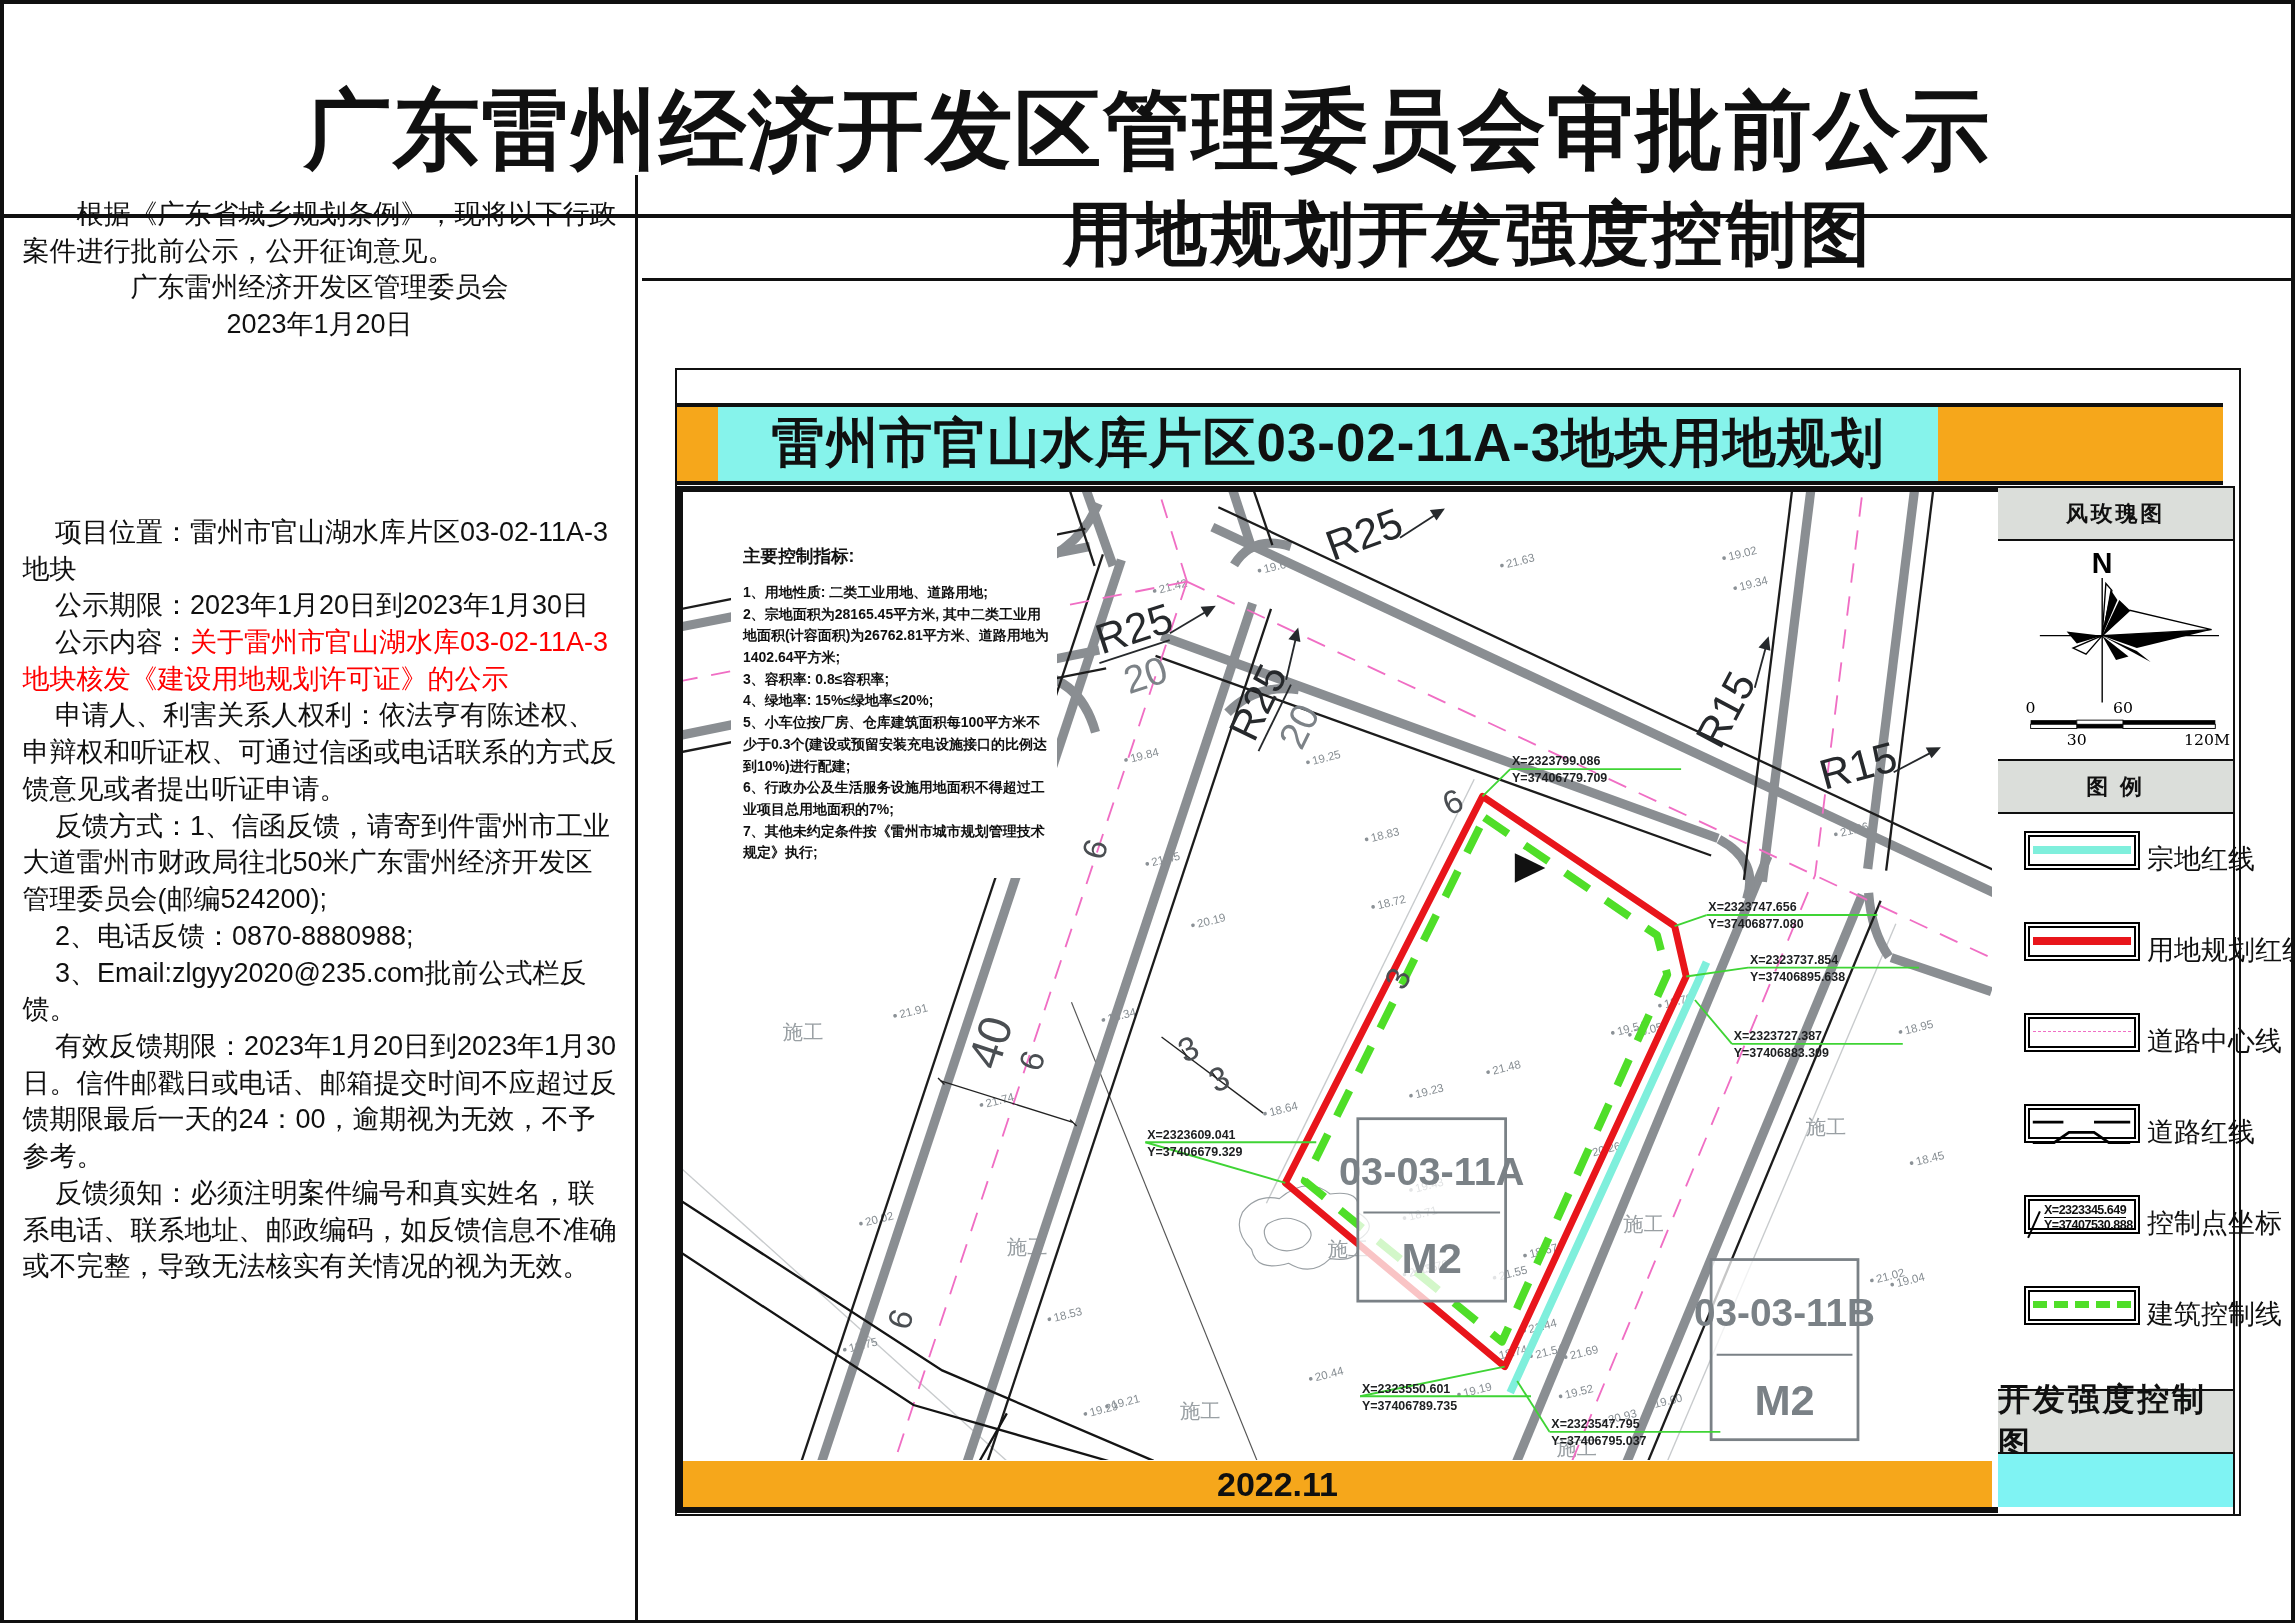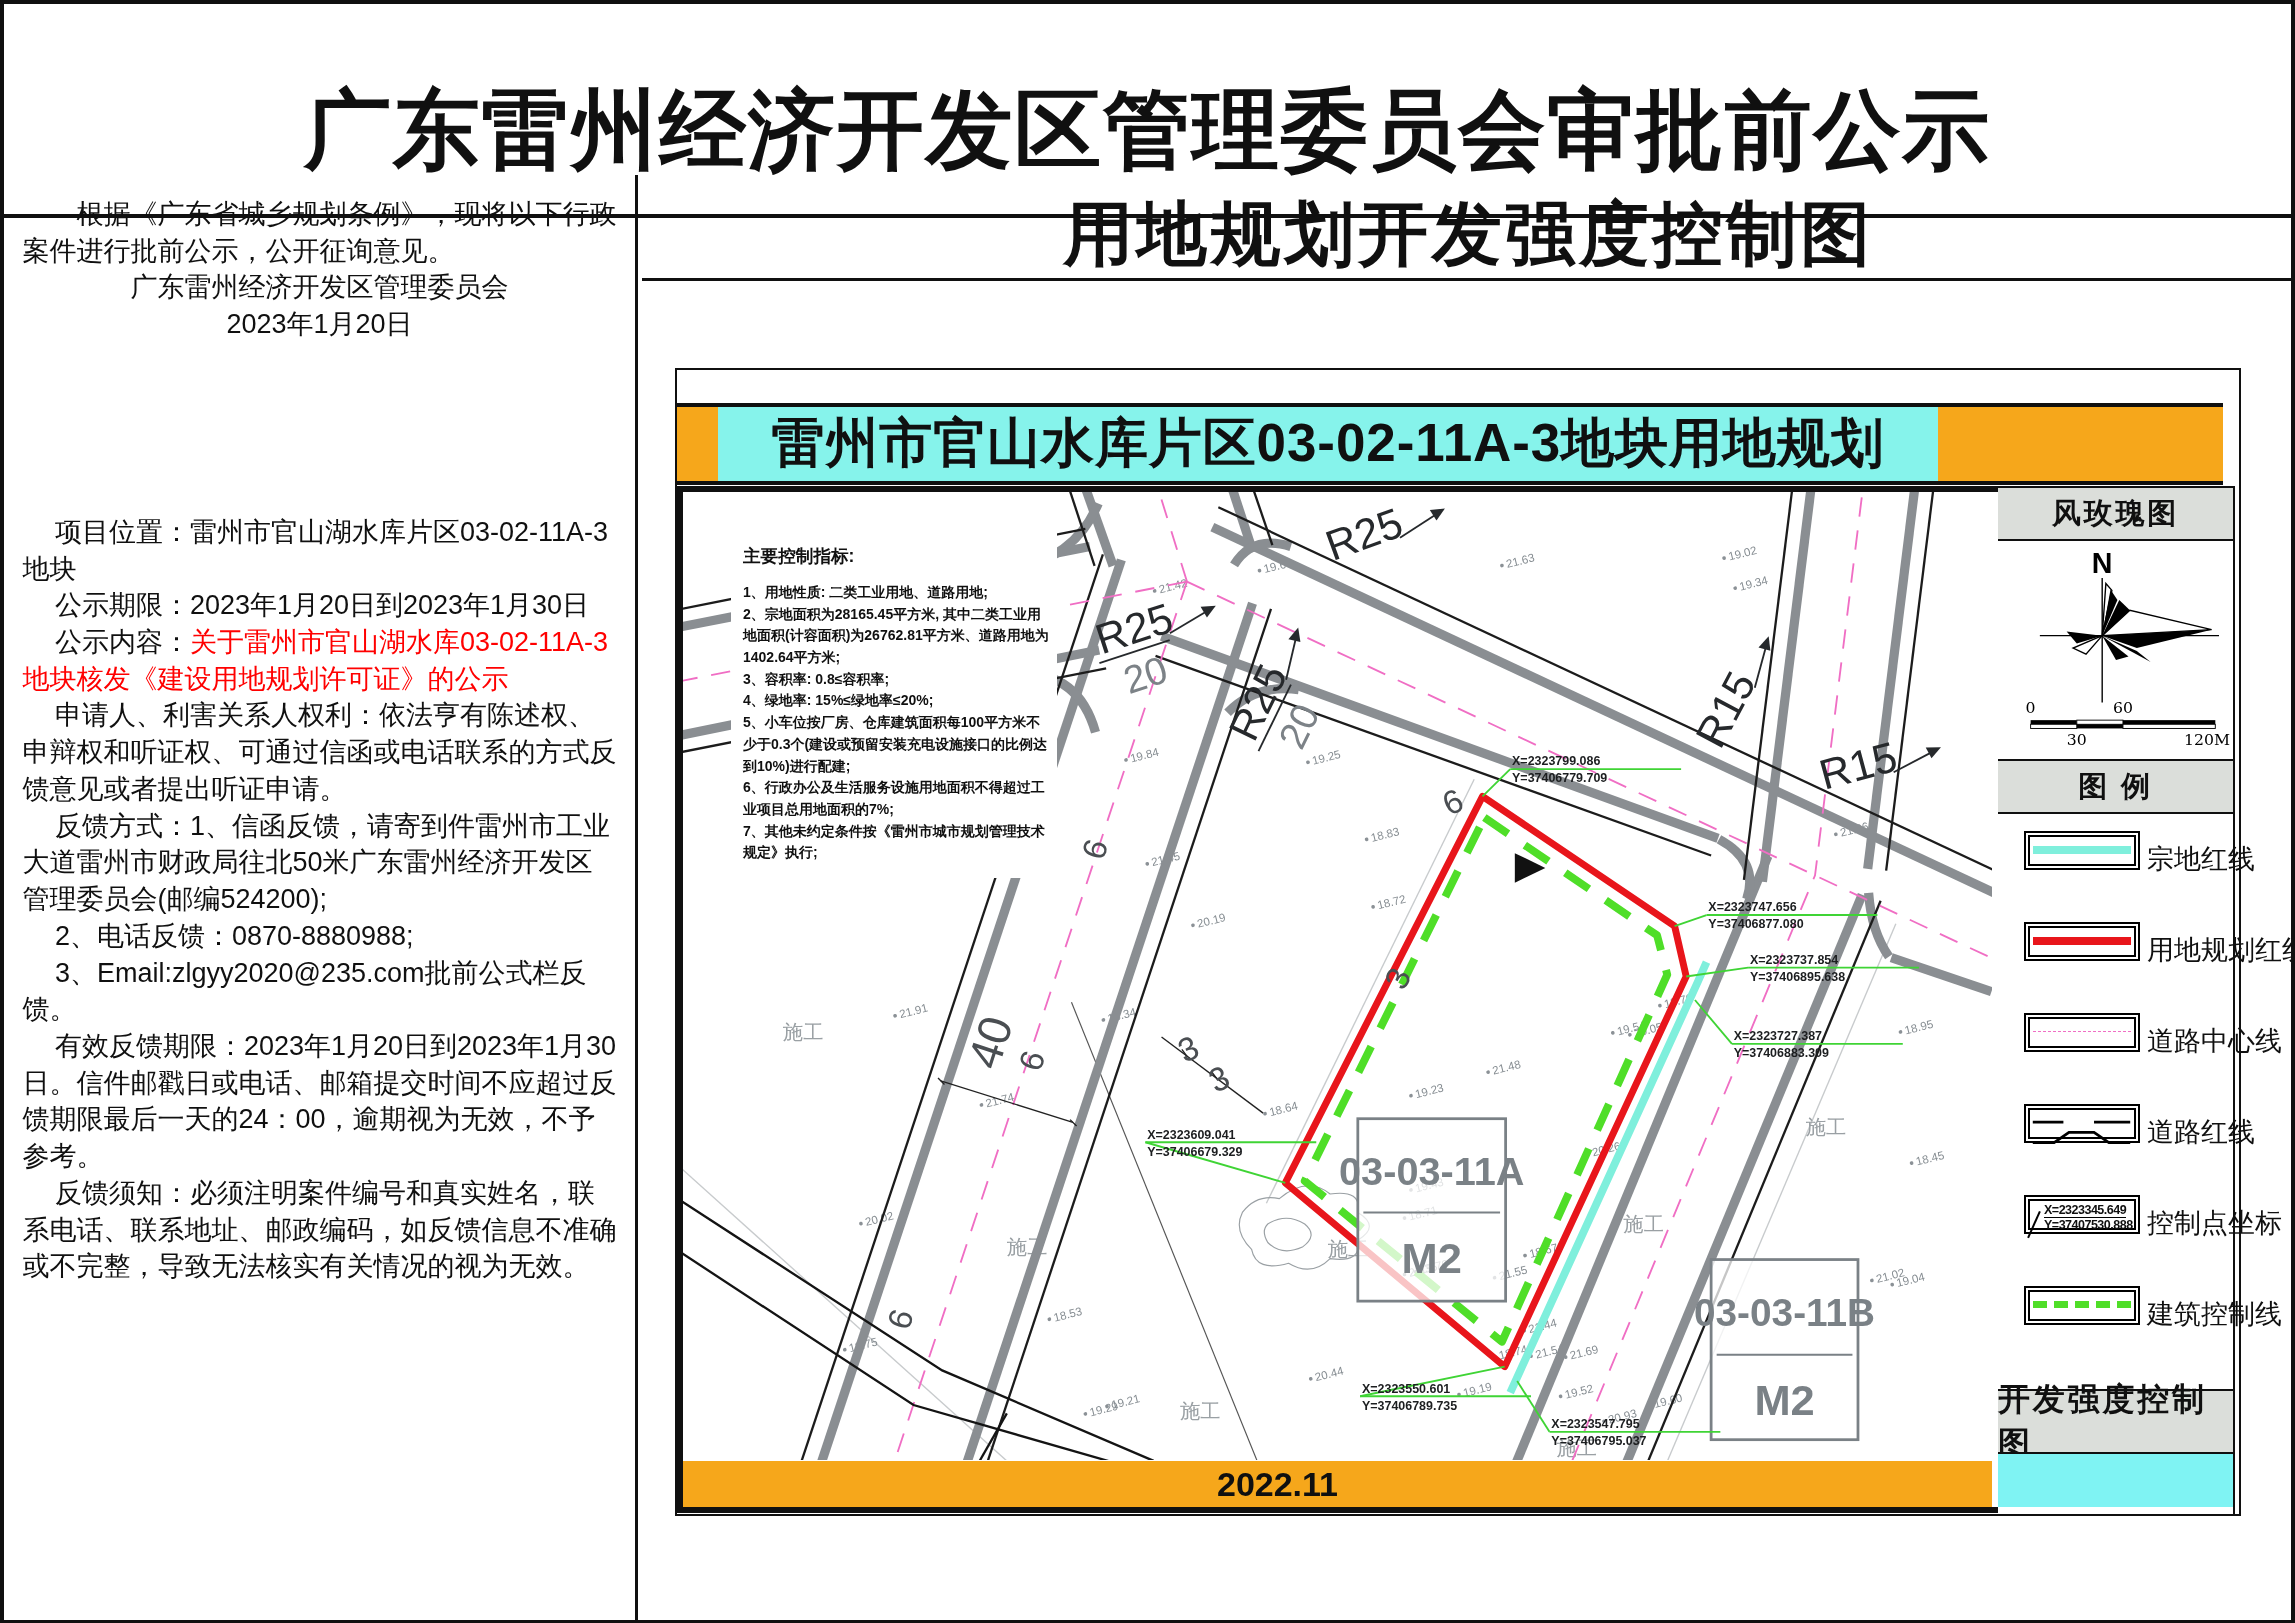--- a/index.html
+++ b/index.html
@@ -38,21 +38,21 @@
   
   .indicators{position:absolute;left:48px;top:41px;width:326px;background:#fff;padding:11px 4.6px 14px 12px;
               box-sizing:border-box;}
   .ind-title{font-size:17.6px;font-weight:bold;margin-bottom:14px;}
   .ind-item{font-size:14px;line-height:1.55;font-weight:bold;}
   
   .panel{position:absolute;left:1321px;top:116px;width:237px;height:1028px;background:#fff;
          border-right:2.8px solid #101010;box-sizing:border-box;}
   .panel-hdr{position:absolute;left:0;width:100%;height:55px;background:var(--header-gray);
              border-top:2.8px solid #101010;border-bottom:2.8px solid #101010;box-sizing:border-box;
-             display:flex;align-items:center;justify-content:center;font-size:29px;font-weight:bold;letter-spacing:2.8px;}
+             display:flex;align-items:center;justify-content:center;font-size:22px;font-weight:bold;letter-spacing:2.8px;}
   .hdr-rose{top:0;}
   .rosebox{position:absolute;left:0;top:55px;width:100%;height:217px;}
   .hdr-legend{top:273px;}
   .legend{position:absolute;left:0;top:328px;width:100%;}
   .lg-row{position:relative;height:91px;}
   .lg-swatch{position:absolute;left:26px;top:16.6px;width:116px;height:39px;border:6px double #000;
              box-sizing:border-box;background:#fff;}
   .lg-label{position:absolute;left:149px;top:27px;font-size:27px;white-space:nowrap;}
   .sw-line{position:absolute;left:2.8px;right:2.8px;top:50%;}
   .sw-parcel{height:7.4px;margin-top:-3.7px;background:var(--parcel-cyan);}

